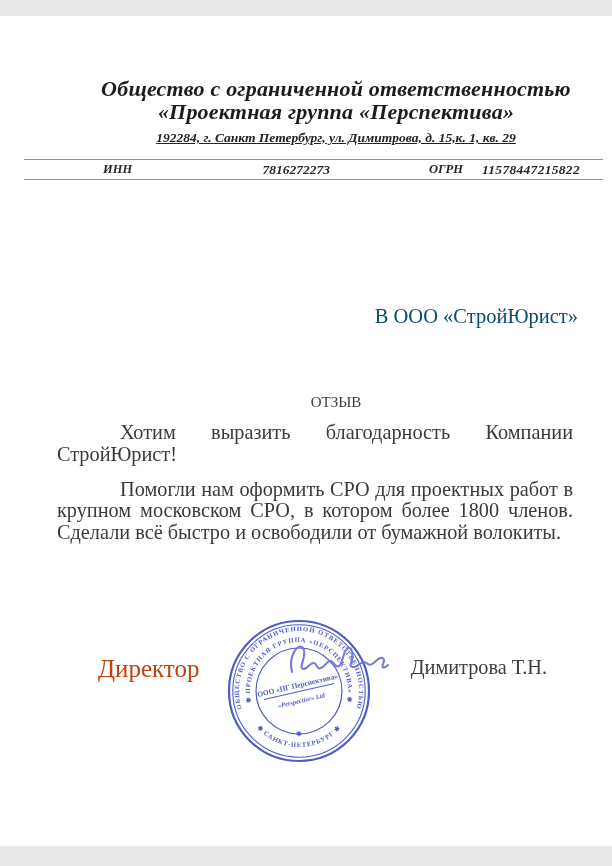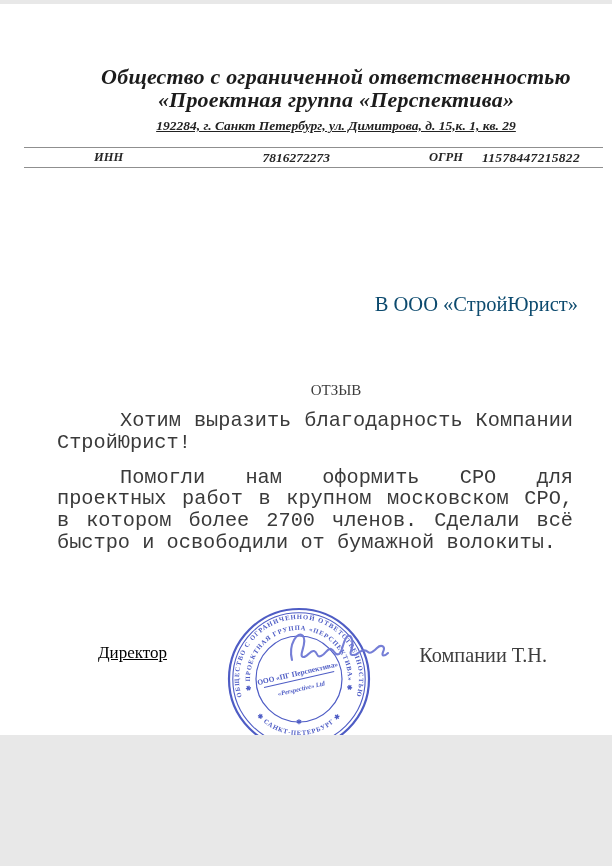--- a/index.html
+++ b/index.html
@@ -6,22 +6,22 @@
     --stamp_ink:#3646bd;
     --signature_ink:#6e77d4;
     --body_text:#3a3a3a;
     --heading_text:#1c1c1c;
     --rule:#8f8f8f;
     --page_bg:#ffffff;
   }
   html,body{margin:0;padding:0;background:#e8e8e8;}
   .page{
     position:relative;
-    width:612px;height:731px;
-    margin:4px auto;
+    width:612px;height:830px;
+    margin:16px auto;
     background:var(--page_bg);
     font-family:"Liberation Serif","DejaVu Serif",serif;
     color:var(--body_text);
     overflow:hidden;
   }
   
   .org-header{
     position:absolute;left:48px;top:61px;width:576px;
     text-align:center;color:var(--heading_text);
   }
@@ -36,41 +36,41 @@
     text-decoration:underline;
     color:#222;
   }
   .req-row{
     position:absolute;left:24px;top:143px;width:579px;height:19px;
     border-top:1px solid var(--rule);
     border-bottom:1px solid var(--rule);
     font-style:italic;font-weight:bold;color:#262626;
   }
   .req-row span{position:absolute;top:2px;white-space:nowrap;}
-  .lbl-inn{left:70px;font-size:12.5px;}
+  .lbl-inn{left:79px;font-size:12.5px;}
   .val-inn{left:146px;width:160px;text-align:right;font-size:13.5px;}
   .lbl-ogrn{left:405px;font-size:12.5px;}
   .val-ogrn{left:458px;font-size:13.5px;letter-spacing:0.3px;}
   
   .recipient{
     position:absolute;top:289px;right:34px;
     font-size:20.5px;color:#0c4a6e;white-space:nowrap;
   }
   .doc-title{
     position:absolute;left:60px;top:378px;width:552px;
     text-align:center;font-size:15px;color:#3d3d3d;
   }
   .body-block{
     position:absolute;left:57px;top:406px;width:516px;
     font-size:20.3px;line-height:21.8px;text-align:justify;
   }
-  .body-block p{margin:0 0 13px 0;text-indent:63px;font-family:Liberation Mono, monospace;}
+  .body-block p{margin:0 0 13px 0;text-indent:63px;}
   .sig-position{
     position:absolute;left:98px;top:639px;
-    font-size:17px;color:#000000;text-decoration:underline;
+    font-size:25px;color:#c2410c;
   }
   .sig-name{
     position:absolute;right:65px;top:640px;
     font-size:20.3px;color:#3d3d3d;white-space:nowrap;
   }
   
   .stamp{
     position:absolute;left:219px;top:595px;width:160px;height:160px;
     opacity:0.88;
   }
@@ -107,25 +107,25 @@
     <span class="lbl-ogrn">ОГРН</span>
     <span class="val-ogrn">11578447215822</span>
   </div>
 
   <div class="recipient">В ООО «СтройЮрист»</div>
 
   <div class="doc-title">ОТЗЫВ</div>
 
   <div class="body-block">
     <p>Хотим выразить благодарность Компании СтройЮрист!</p>
-    <p>Помогли нам оформить СРО для проектных работ в крупном московском СРО, в котором более 2700 членов. Сделали всё быстро и освободили от бумажной волокиты.</p>
+    <p>Помогли нам оформить СРО для проектных работ в крупном московском СРО, в котором более 1800 членов. Сделали всё быстро и освободили от бумажной волокиты.</p>
   </div>
 
   <div class="sig-position">Директор</div>
-  <div class="sig-name">Компании Т.Н.</div>
+  <div class="sig-name">Димитрова Т.Н.</div>
 
   <svg class="stamp" viewBox="0 0 160 160" aria-hidden="true">
     <defs>
       <path id="arc-outer" d="M 25.62 105.36 A 60 60 0 1 1 134.38 105.36"></path>
       <path id="arc-inner" d="M 33.14 94.33 A 49 49 0 1 1 126.86 94.33"></path>
       <path id="arc-bottom" d="M 34.13 112.12 A 56 56 0 0 0 125.87 112.12"></path>
     </defs>
     <circle class="st-ring" cx="80" cy="80" r="70" stroke-width="2.2"></circle>
     <circle class="st-ring" cx="80" cy="80" r="66.2" stroke-width="1.1"></circle>
     <circle class="st-ring" cx="80" cy="80" r="43" stroke-width="1.2"></circle>

